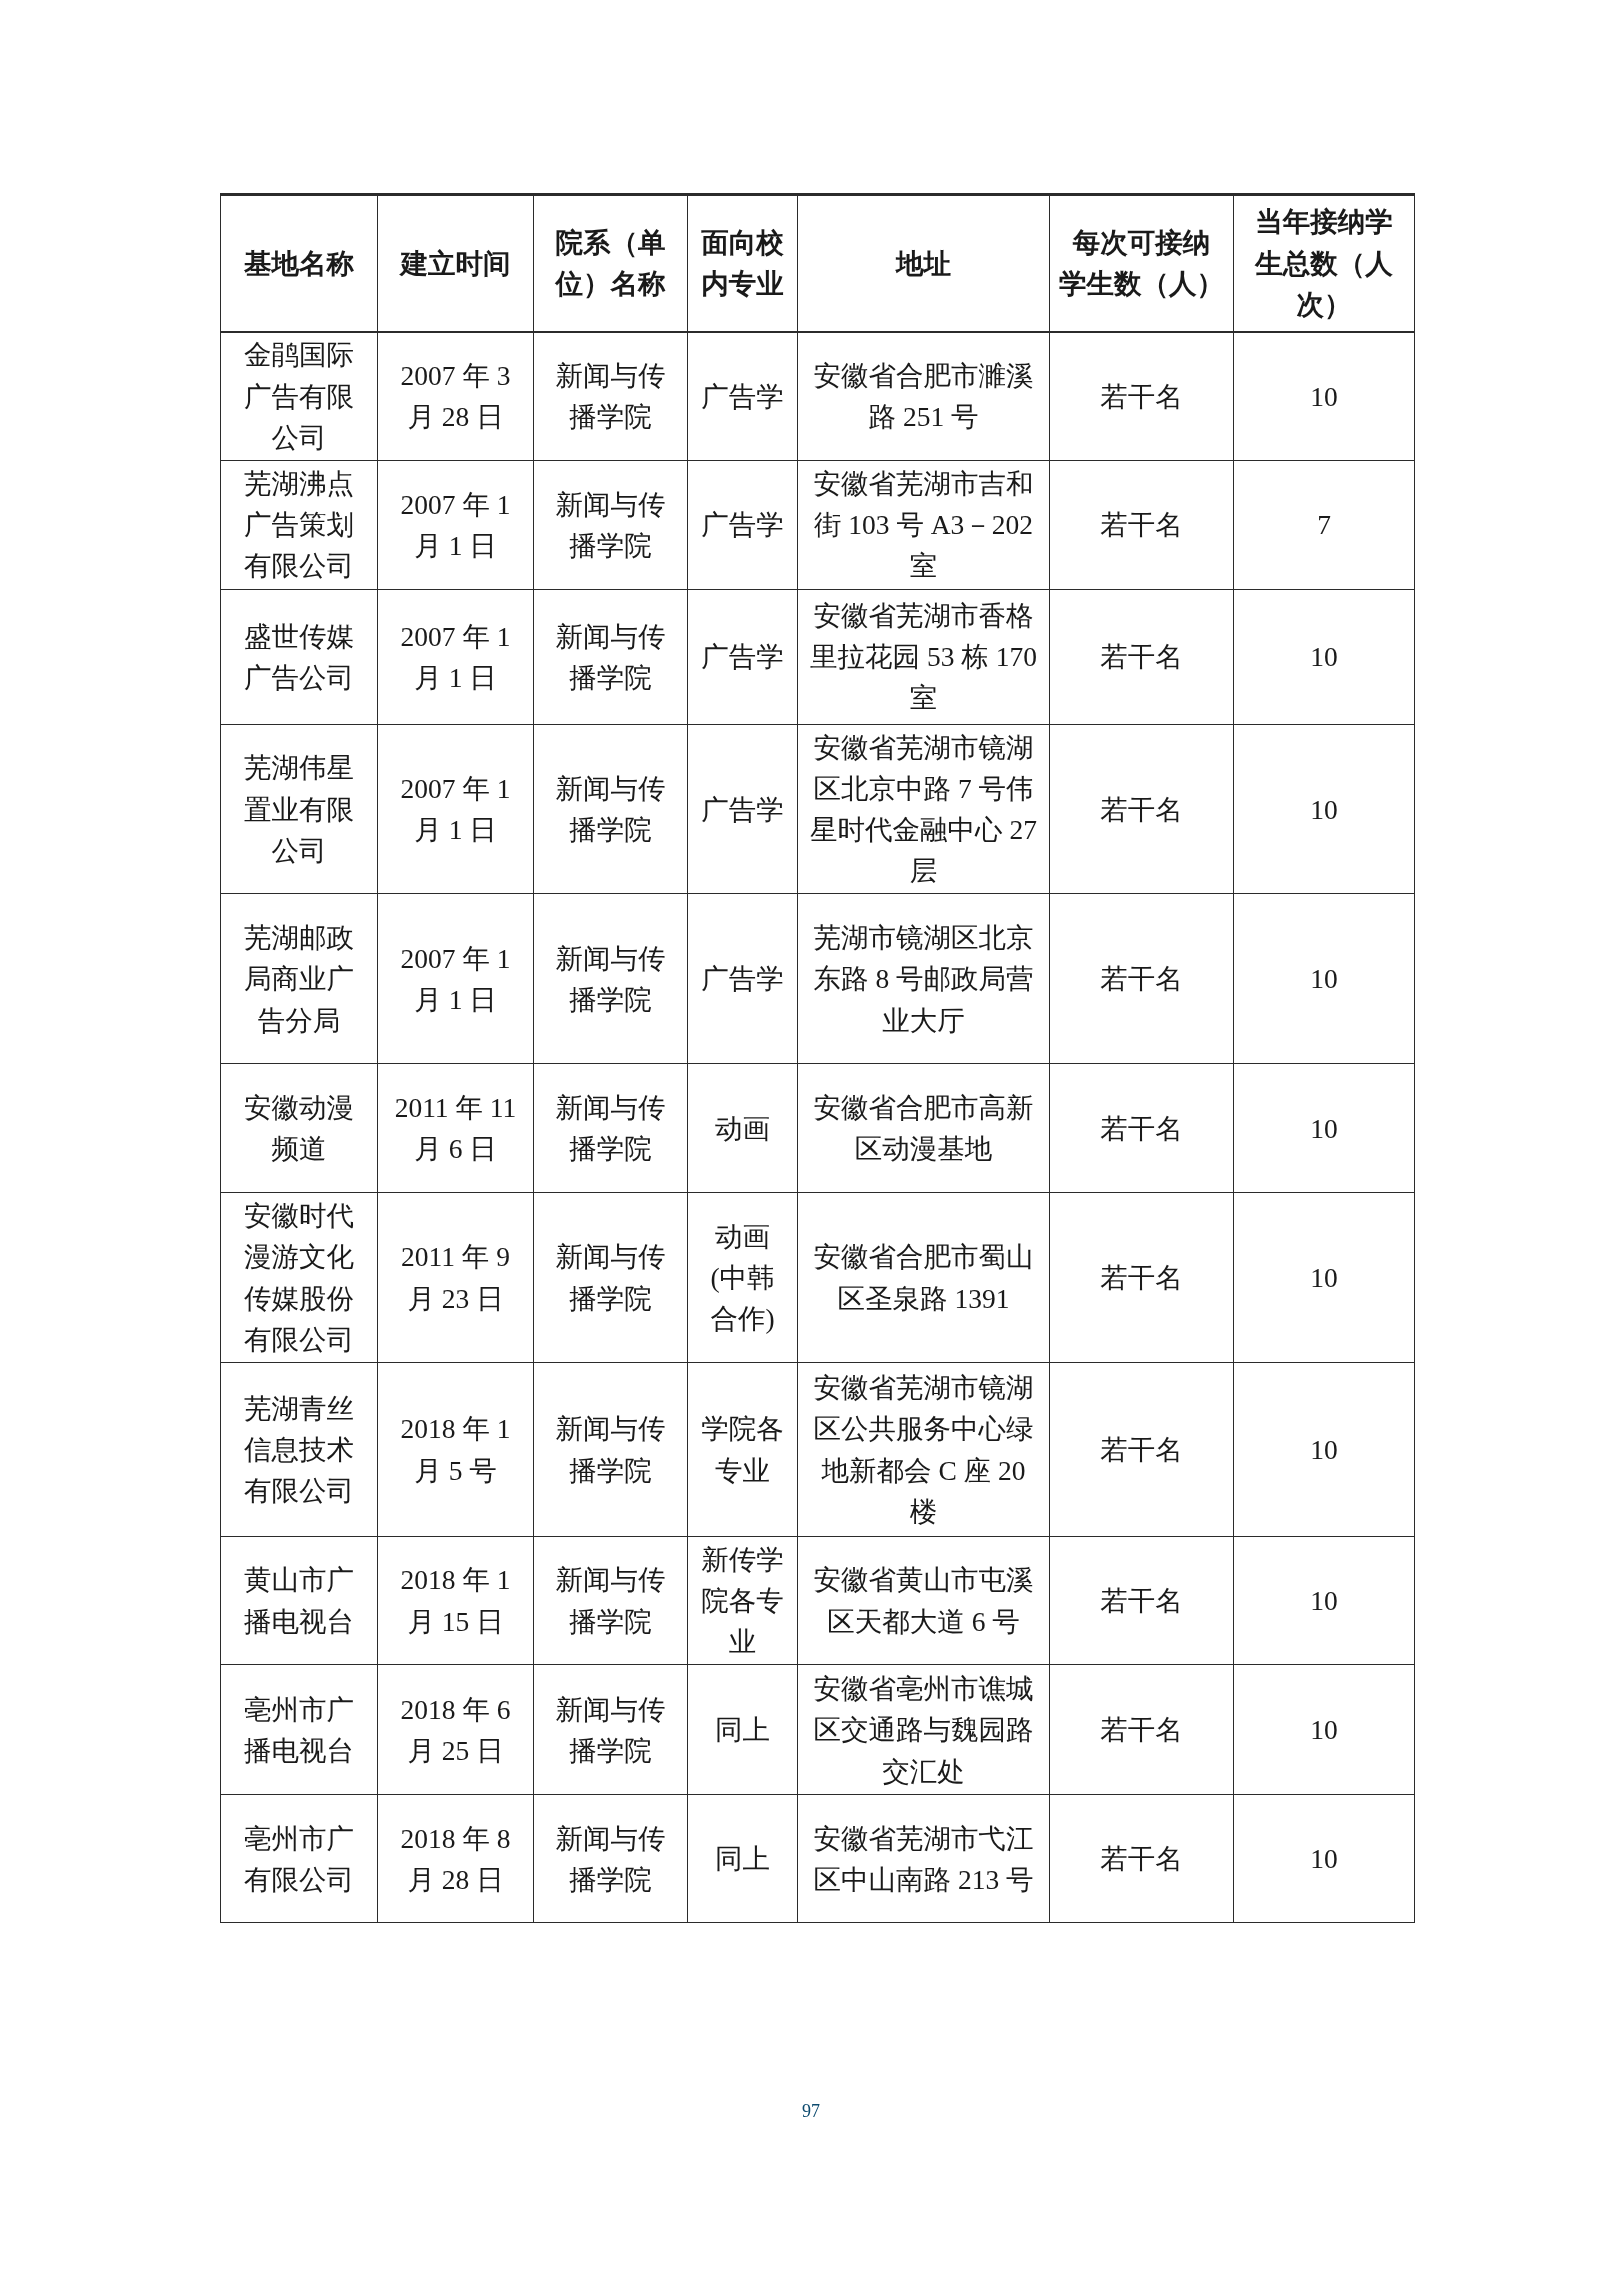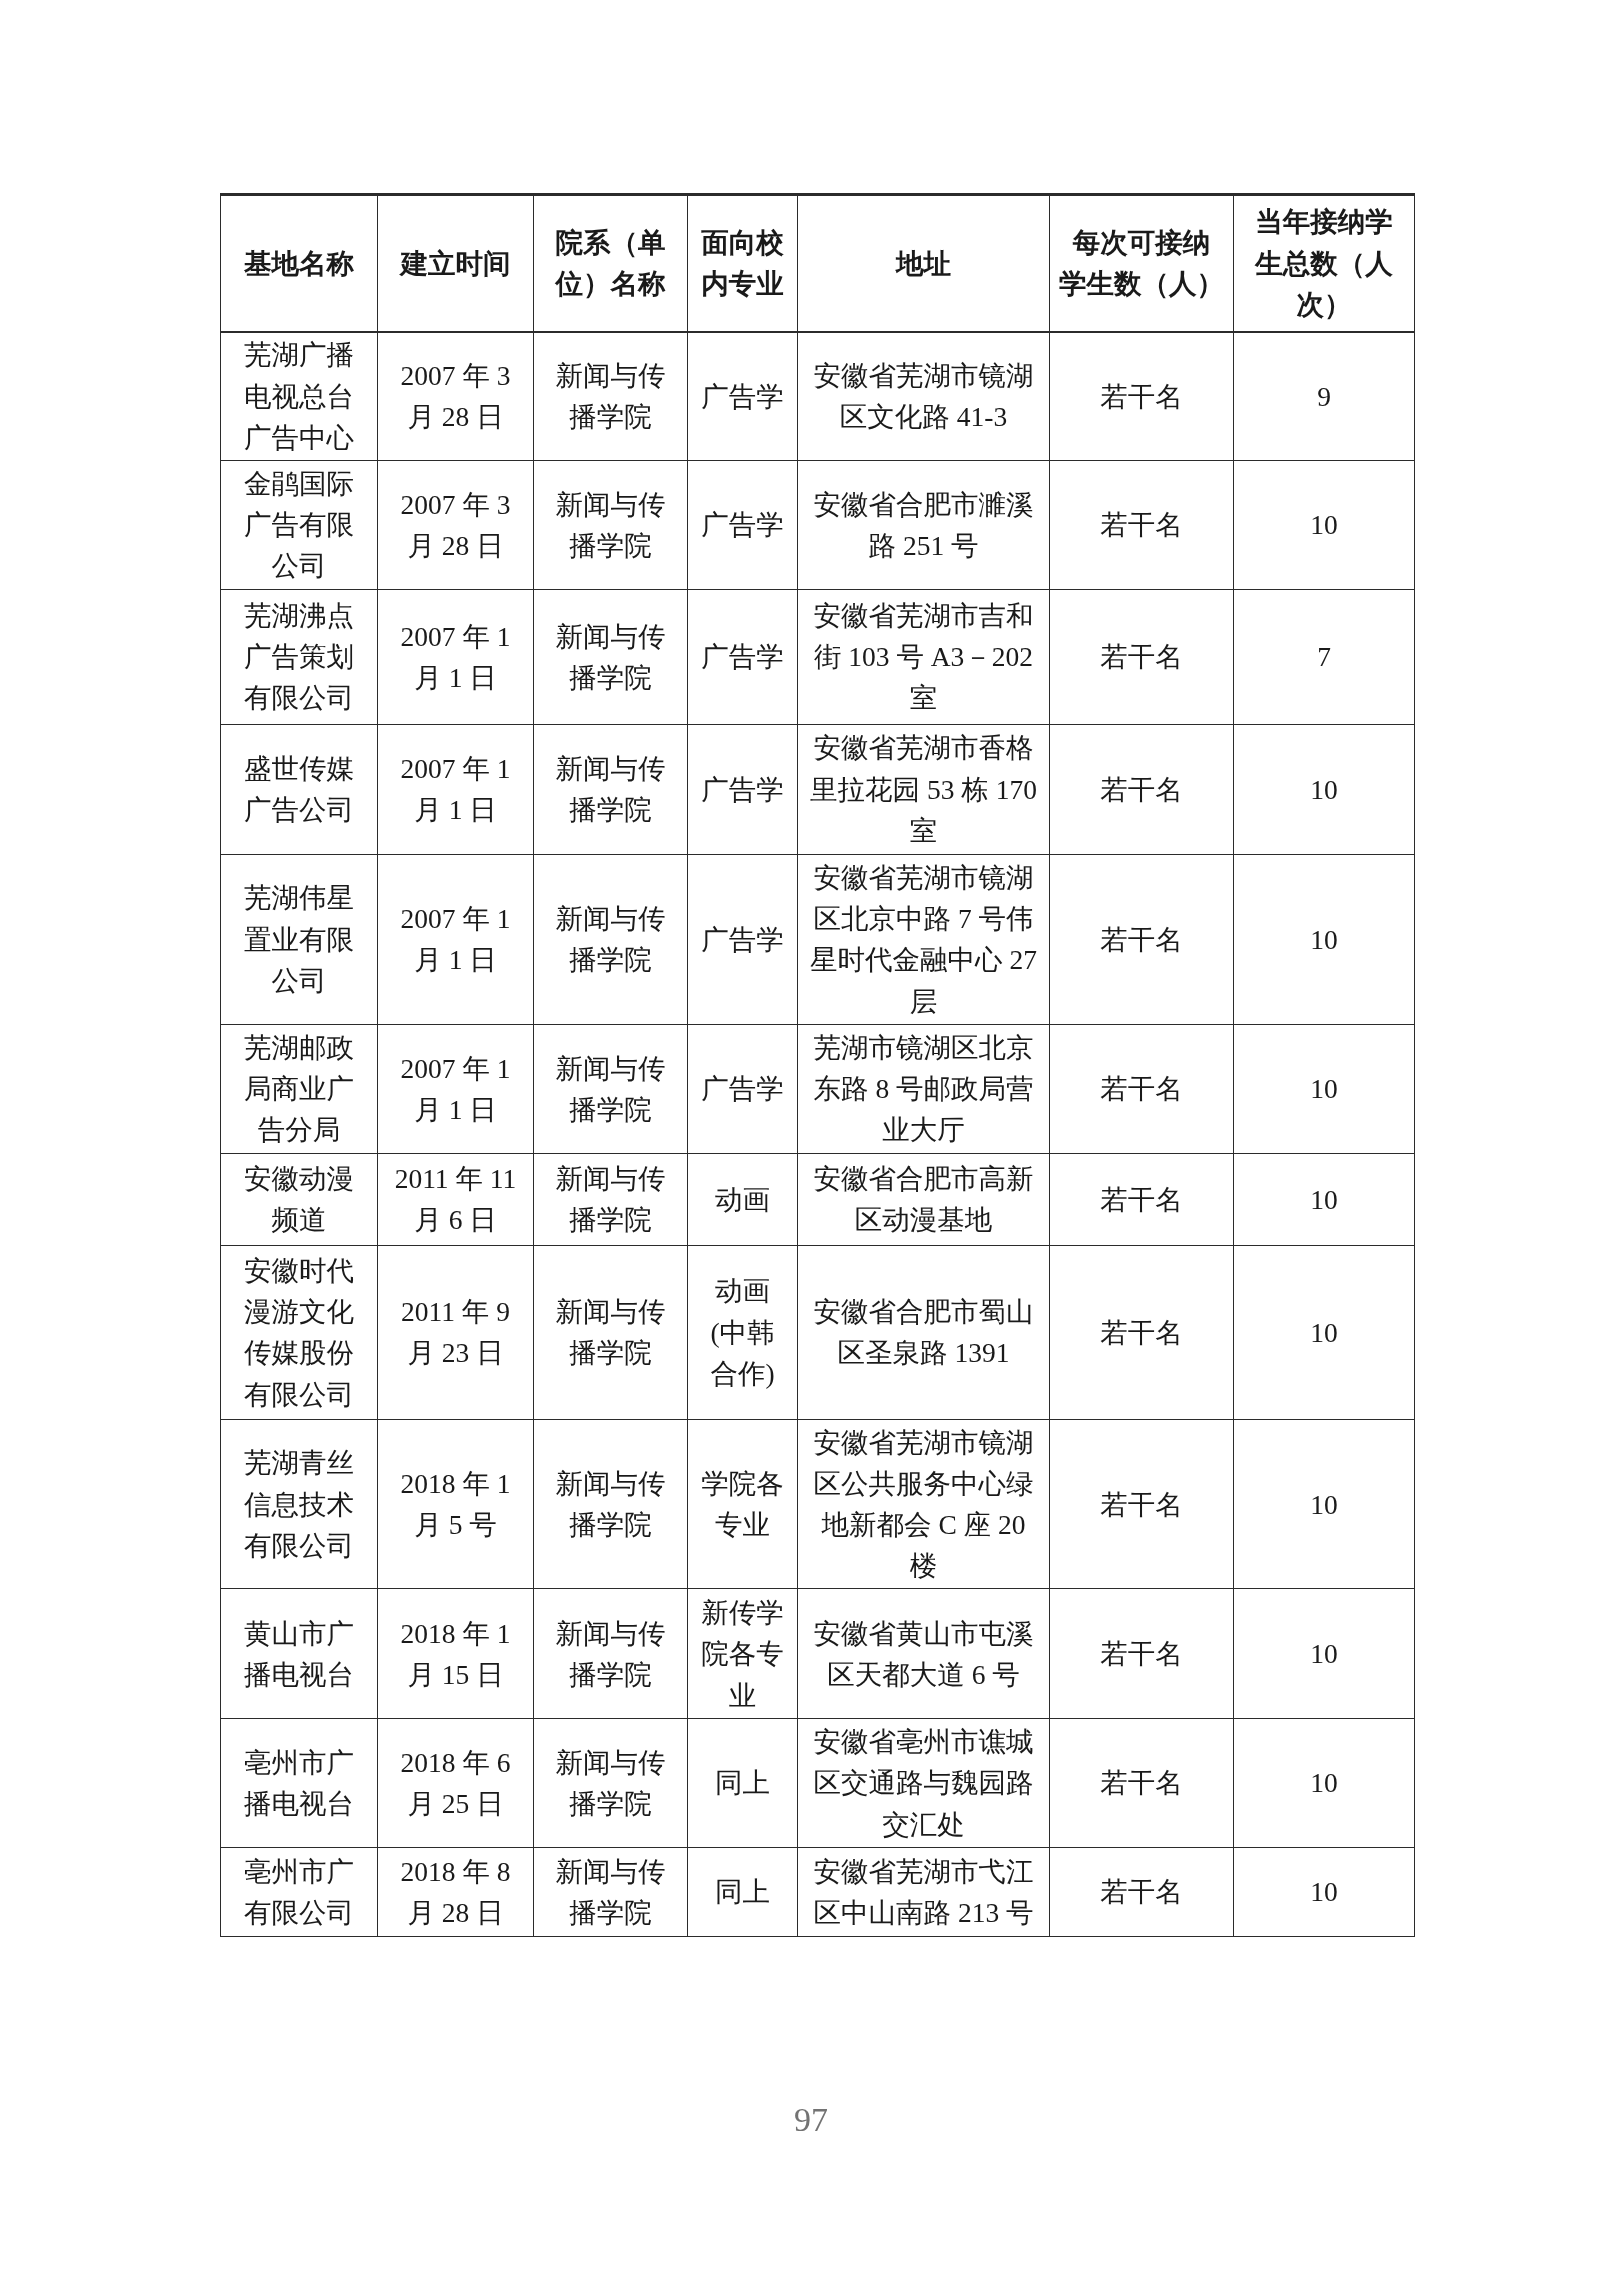--- a/index.html
+++ b/index.html
@@ -54,22 +54,22 @@
   #table-body tr:nth-child(9)  { height: 126px; margin-left: 25px; }
   #table-body tr:nth-child(10) { height: 130px; padding-left: 8px; }
   #table-body tr:nth-child(11) { height: 128px; }
   #table-body tr:nth-child(12) { height: 89px; }
   .page-number {
     position: absolute;
     left: 0;
     right: 0;
     top: 2101px;
     text-align: center;
-    font-size: 34px;
-    color: #737373;
+    font-size: 18px;
+    color: #0c4a6e;
   }
 </style>
 </head>
 <body>
 
 <div class="page">
 
   <table class="base-table">
     <colgroup>
       <col style="width:157px">
@@ -91,34 +91,20 @@
         <th>地址</th>
         <th>每次可接纳
 学生数（人）</th>
         <th>当年接纳学
 生总数（人
 次）</th>
       </tr>
     </thead>
     <tbody id="table-body">
         <tr>
-    <td>芜湖广播
-电视总台
-广告中心</td>
-    <td>2007 年 3
-月 28 日</td>
-    <td>新闻与传
-播学院</td>
-    <td>广告学</td>
-    <td>安徽省芜湖市镜湖
-区文化路 41-3</td>
-    <td>若干名</td>
-    <td>9</td>
-  </tr>
-        <tr>
     <td>金鹃国际
 广告有限
 公司</td>
     <td>2007 年 3
 月 28 日</td>
     <td>新闻与传
 播学院</td>
     <td>广告学</td>
     <td>安徽省合肥市濉溪
 路 251 号</td>

